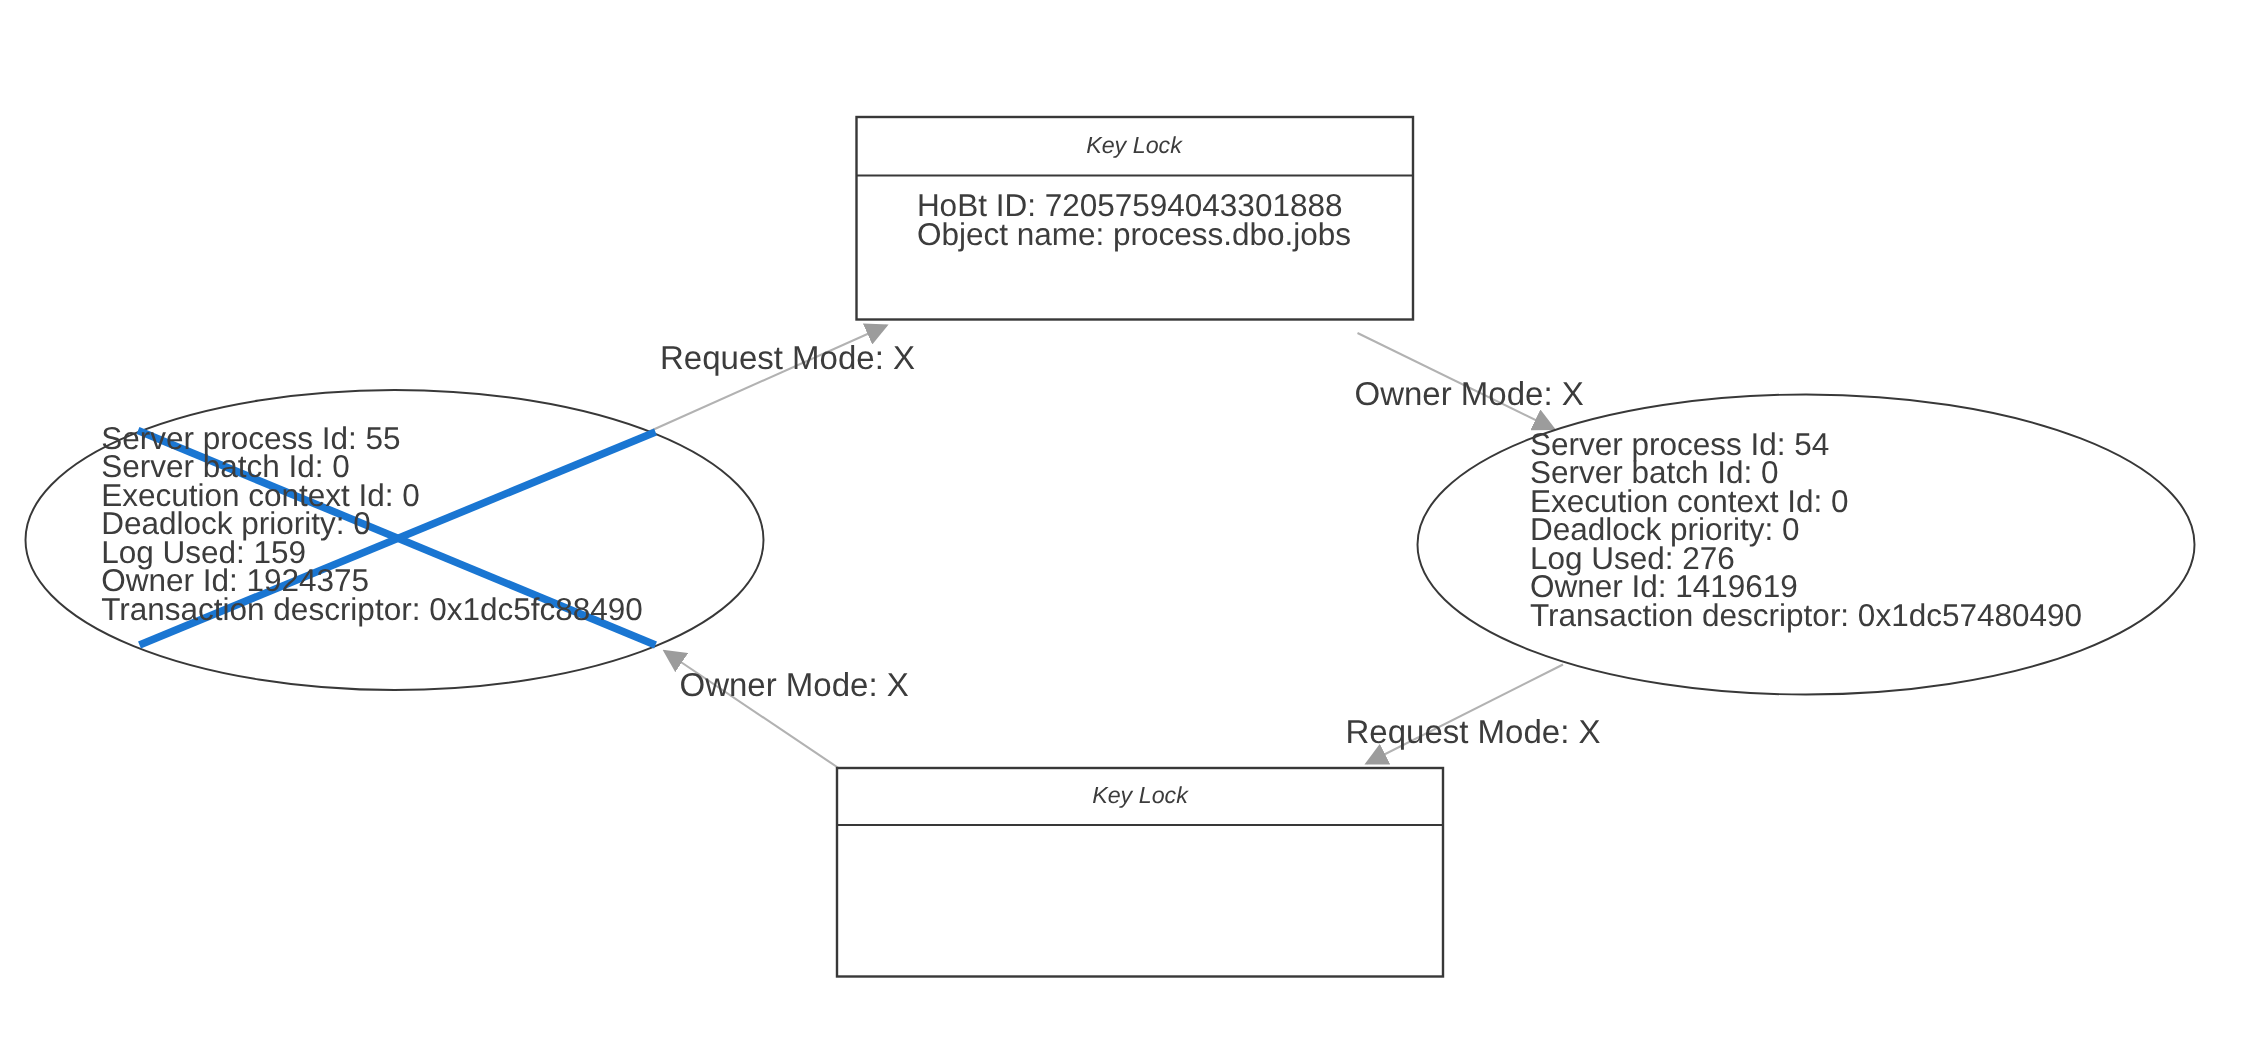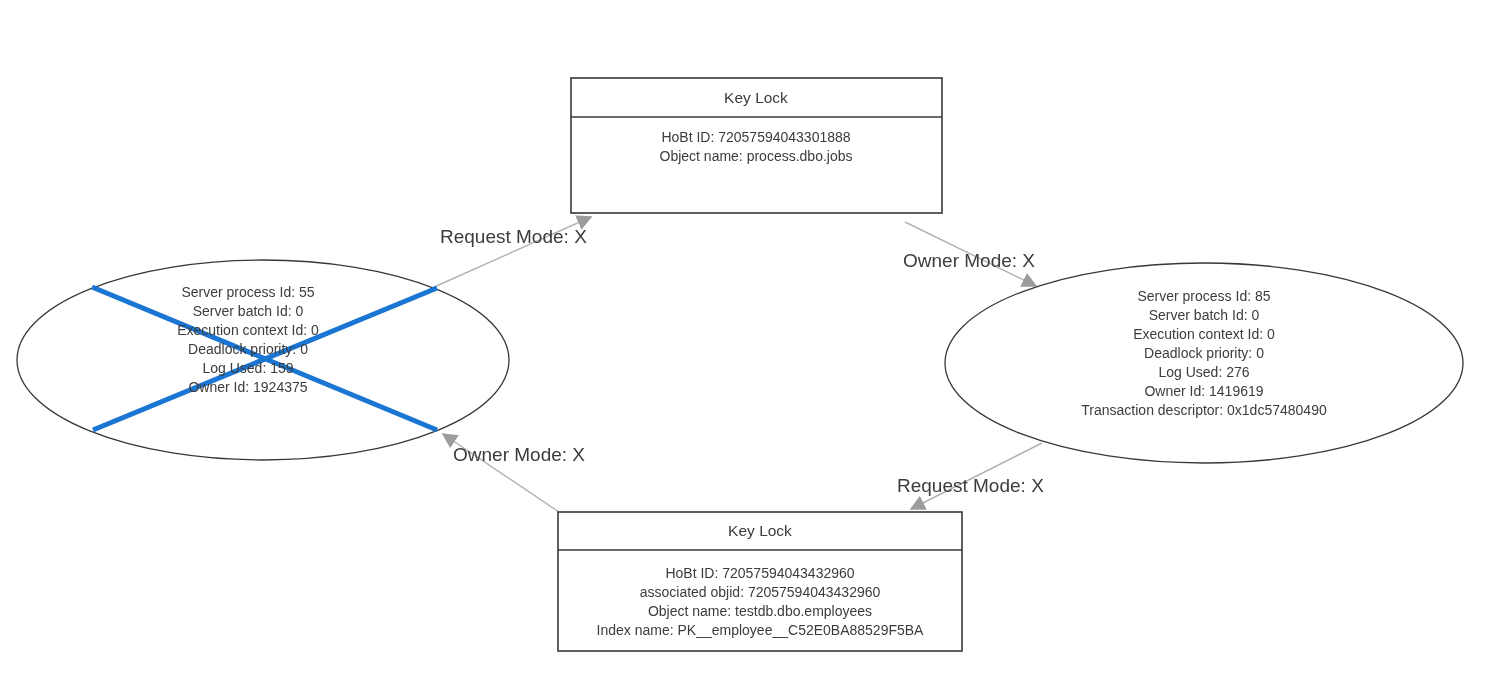--- a/index.html
+++ b/index.html
@@ -27,38 +27,39 @@
   .node-border{fill:none;stroke:var(--node_border);}
   .ellipse-border{stroke-width:1.3px;}
   .rect-border{stroke-width:1.6px;}
   .sep-line{stroke:var(--node_border);stroke-width:1.4px;}
   .edge{stroke:var(--edge_line);stroke-width:1.4px;fill:none;}
   .arrowhead{fill:var(--edge_arrow);}
   .cross{stroke:var(--victim_cross);stroke-width:5px;fill:none;}
   .node-text{
     position:absolute;
     transform:translateX(-50%);
-    text-align:center;
+    text-align:left;
     white-space:nowrap;
-    font-size:14px;
+    font-size:21px;
     line-height:19px;
     color:var(--text);
   }
   .lock-title{
     position:absolute;
     transform:translateX(-50%);
     text-align:center;
     white-space:nowrap;
     font-size:15.5px;
     color:var(--text);
+    font-style:italic;
   }
   .edge-label{
     position:absolute;
     white-space:nowrap;
-    font-size:19px;
+    font-size:22px;
     color:var(--text);
   }
 </style>
 </head>
 <body>
 
 <div class="stage">
 
   <svg width="1497" height="700" viewBox="0 0 1497 700">
     <defs>
@@ -87,38 +88,33 @@
     <line x1="558" y1="550" x2="962" y2="550" class="sep-line"></line>
   </svg>
 
   <div class="lock-title" style="left:756px;top:89px;">Key Lock</div>
   <div class="node-text" style="left:756px;top:128px;">
     <div>HoBt ID: 72057594043301888</div>
     <div>Object name: process.dbo.jobs</div>
   </div>
 
   <div class="lock-title" style="left:760px;top:522px;">Key Lock</div>
-  <div class="node-text" style="left:760px;top:564px;">
-    <div>HoBt ID: 72057594043432960</div>
-    <div>associated objid: 72057594043432960</div>
-    <div>Object name: testdb.dbo.employees</div>
-    <div>Index name: PK__employee__C52E0BA88529F5BA</div>
-  </div>
 
   <div class="node-text" style="left:248px;top:283px;">
     <div>Server process Id: 55</div>
     <div>Server batch Id: 0</div>
     <div>Execution context Id: 0</div>
     <div>Deadlock priority: 0</div>
     <div>Log Used: 159</div>
     <div>Owner Id: 1924375</div>
+    <div>Transaction descriptor: 0x1dc5fc88490</div>
   </div>
 
   <div class="node-text" style="left:1204px;top:287px;">
-    <div>Server process Id: 85</div>
+    <div>Server process Id: 54</div>
     <div>Server batch Id: 0</div>
     <div>Execution context Id: 0</div>
     <div>Deadlock priority: 0</div>
     <div>Log Used: 276</div>
     <div>Owner Id: 1419619</div>
     <div>Transaction descriptor: 0x1dc57480490</div>
   </div>
 
   <div class="edge-label" style="left:440px;top:226px;">Request Mode: X</div>
   <div class="edge-label" style="left:903px;top:250px;">Owner Mode: X</div>

